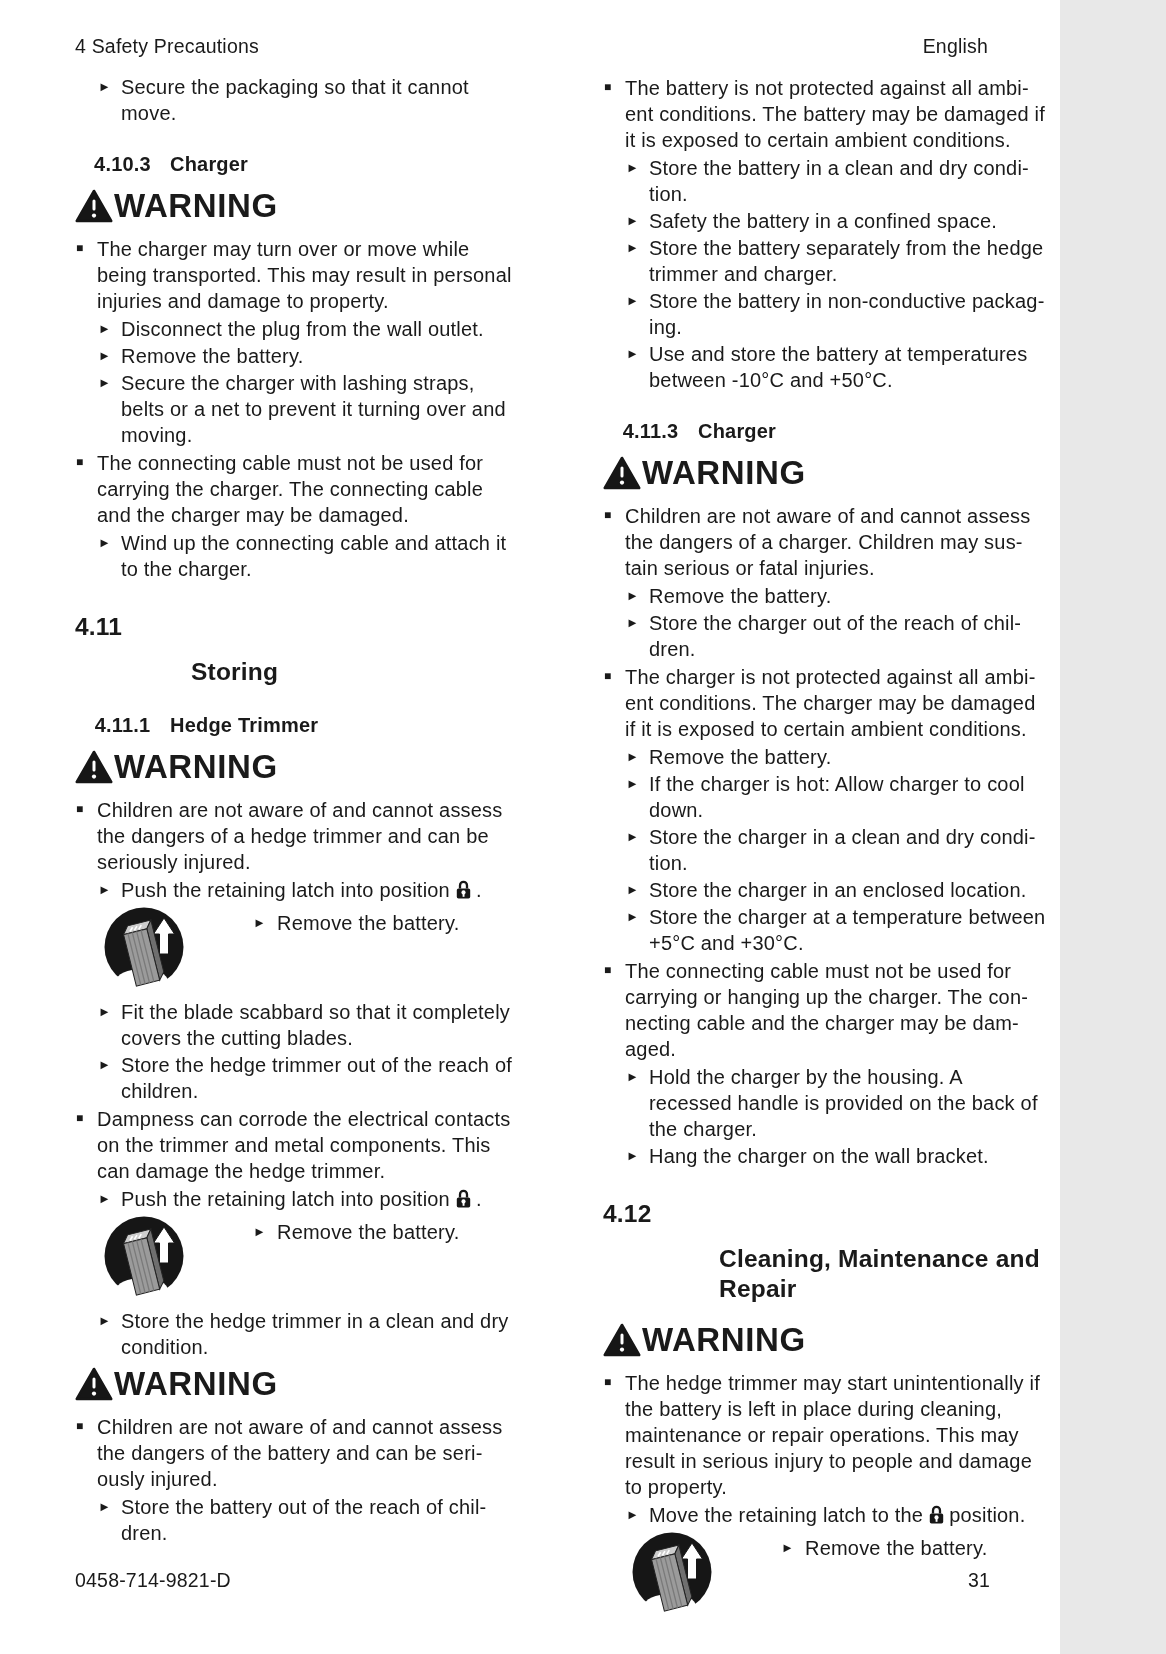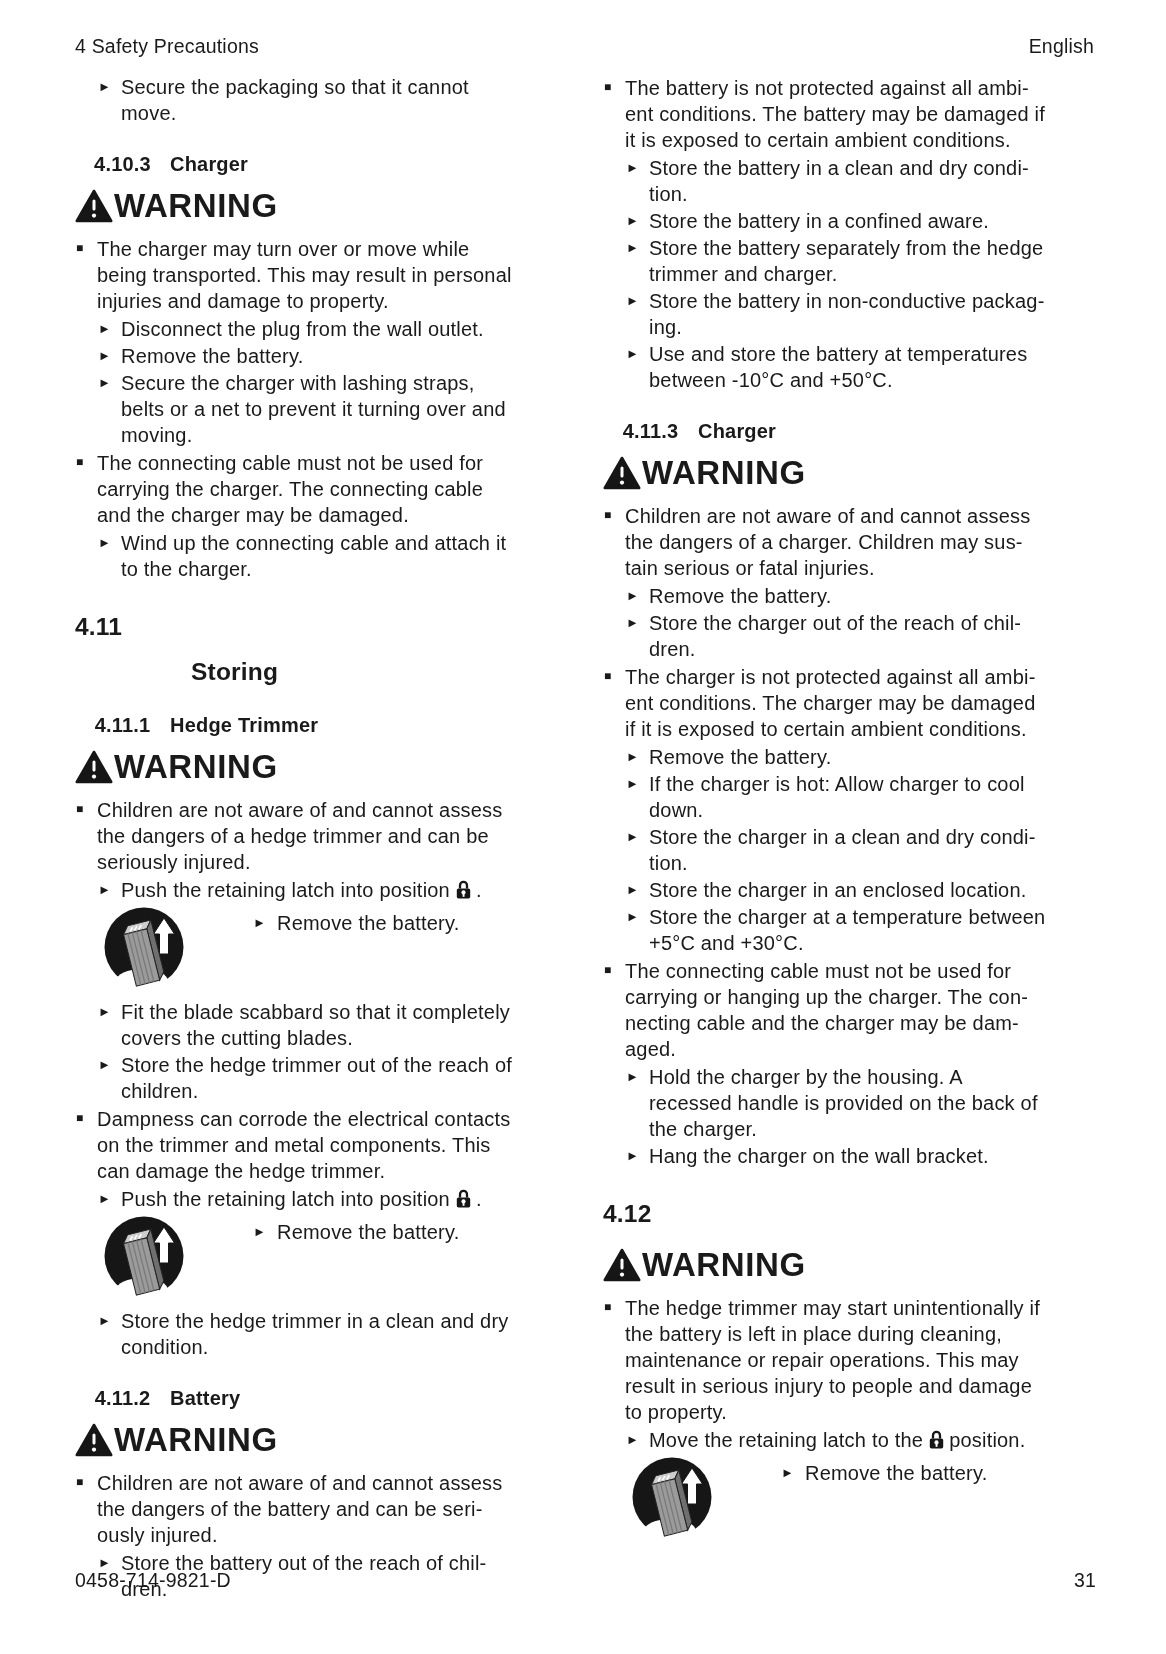--- a/index.html
+++ b/index.html
@@ -1,18 +1,18 @@
 <!DOCTYPE html>
 <html><head>
 <meta charset="utf-8">
 <style>
   html,body{margin:0;padding:0;background:#e8e8e8;}
   .page{
     position:relative;
-    width:1166px;height:1654px;
+    width:1060px;height:1654px;
     background:#ffffff;
     color:#1a1a1a;
     font-family:"Liberation Sans","DejaVu Sans",sans-serif;
     font-size:20px;line-height:26px;letter-spacing:0.2px;
     overflow:hidden;
   }
   .hdr{
     position:absolute;top:33px;left:75px;right:72px;
     display:flex;justify-content:space-between;
     font-size:19.5px;
@@ -177,24 +177,20 @@
     <path d="M30.5 24 V77 M35 24 V77 M39.5 24 V77 M44 24 V77" stroke="#7a7a7a" stroke-width="1.3" fill="none"></path>
     <path d="M33 22.5 l3.5 -3.5 M37.5 22.5 l3.5 -3.5 M42 22.5 l3.5 -3.5" stroke="#ffffff" stroke-width="1.6" fill="none"></path>
   </g>
 </svg>
           </span>
           <div class="step"><span class="arr">►</span><span>Remove the battery.</span></div>
         </div>
       <div class="step pre"><span class="arr">►</span><span>Store the hedge trimmer in a clean and dry
 condition.</span></div>
 
-      <div class="h3">
-          <span class="num">4.11.2</span>
-          <span class="ttl">Battery</span>
-        </div>
 
       <div class="warn">
           <span class="tri">
             <svg width="38" height="34" viewBox="0 0 38 34" style="display: block;">
   <path d="M19 2 L36.2 32 H1.8 Z" fill="#161616" stroke="#161616" stroke-width="2.6" stroke-linejoin="round"></path>
   <rect x="17.5" y="10.5" width="3" height="11" rx="1.5" fill="#ffffff"></rect>
   <circle cx="19" cy="26.6" r="2.1" fill="#ffffff"></circle>
 </svg>
           </span>
           <span>WARNING</span>
@@ -207,21 +203,21 @@
 dren.</span></div>
     </div>
 
     <div class="col right">
 
       <div class="bullet pre"><span class="sq">■</span><span>The battery is not protected against all ambi-
 ent conditions. The battery may be damaged if
 it is exposed to certain ambient conditions.</span></div>
       <div class="step pre"><span class="arr">►</span><span>Store the battery in a clean and dry condi-
 tion.</span></div>
-      <div class="step pre"><span class="arr">►</span><span>Store the battery in a confined aware.</span></div>
+      <div class="step pre"><span class="arr">►</span><span>Safety the battery in a confined space.</span></div>
       <div class="step pre"><span class="arr">►</span><span>Store the battery separately from the hedge
 trimmer and charger.</span></div>
       <div class="step pre"><span class="arr">►</span><span>Store the battery in non-conductive packag-
 ing.</span></div>
       <div class="step pre"><span class="arr">►</span><span>Use and store the battery at temperatures
 between -10°C and +50°C.</span></div>
 
       <div class="h3">
           <span class="num">4.11.3</span>
           <span class="ttl">Charger</span>
@@ -261,20 +257,22 @@
 carrying or hanging up the charger. The con-
 necting cable and the charger may be dam-
 aged.</span></div>
       <div class="step pre"><span class="arr">►</span><span>Hold the charger by the housing. A
 recessed handle is provided on the back of
 the charger.</span></div>
       <div class="step pre"><span class="arr">►</span><span>Hang the charger on the wall bracket.</span></div>
 
       <div class="h2">
           <span class="num">4.12</span>
+          <span class="ttl pre">Cleaning, Maintenance and
+Repair</span>
         </div>
 
       <div class="warn">
           <span class="tri">
             <svg width="38" height="34" viewBox="0 0 38 34" style="display: block;">
   <path d="M19 2 L36.2 32 H1.8 Z" fill="#161616" stroke="#161616" stroke-width="2.6" stroke-linejoin="round"></path>
   <rect x="17.5" y="10.5" width="3" height="11" rx="1.5" fill="#ffffff"></rect>
   <circle cx="19" cy="26.6" r="2.1" fill="#ffffff"></circle>
 </svg>
           </span>

